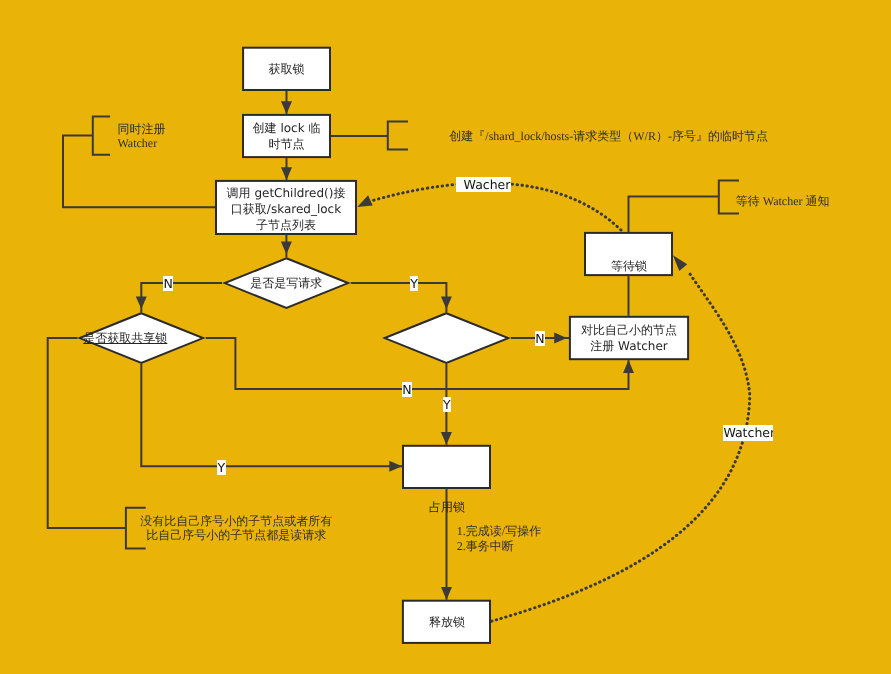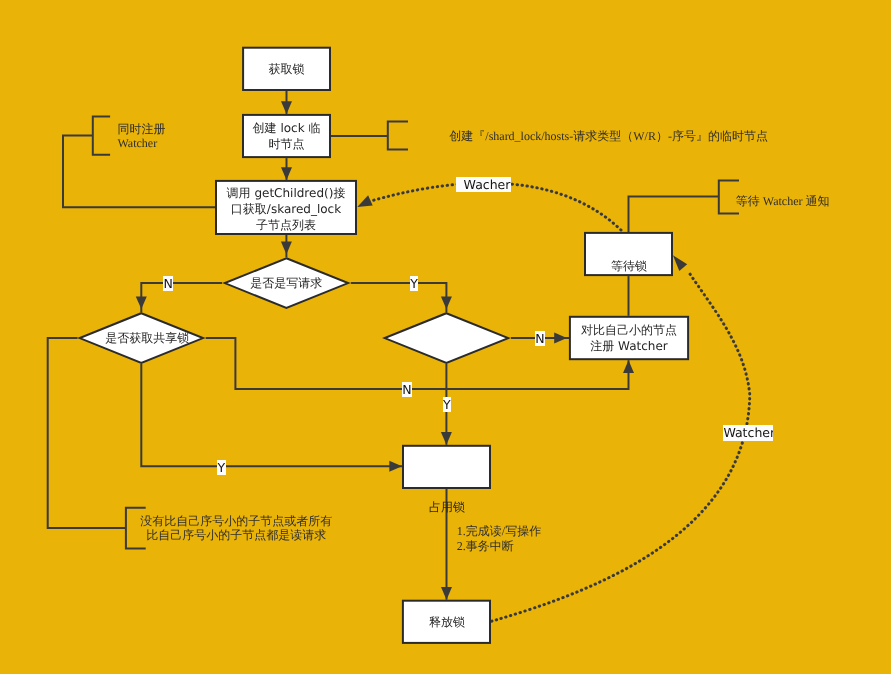--- a/index.html
+++ b/index.html
@@ -97,21 +97,21 @@
   </svg>
 
   <div class="node-label" style="left:242px;top:47px;width:89px;height:44px;display:flex;align-items:center;justify-content:center;">获取锁</div>
   <div class="node-label ml" style="left:242px;top:114px;width:89px;height:44px;display:flex;align-items:center;justify-content:center;">
       <span class="ml-wrap">创建 lock 临<br>时节点</span>
     </div>
   <div class="node-label ml" style="left:215px;top:181px;width:142px;height:55px;display:flex;align-items:center;justify-content:center;">
       <span class="ml-wrap">调用 getChildred()接<br>口获取/skared_lock<br>子节点列表</span>
     </div>
   <div class="node-label" style="left:222px;top:257px;width:128.7px;height:51.9px;display:flex;align-items:center;justify-content:center;">是否是写请求</div>
-  <div class="node-label" style="left:83px;top:312px;width:128.7px;height:51.9px;display:flex;align-items:center;justify-content:center;">是否获取共享锁</div>
+  <div class="node-label" style="left:61px;top:312px;width:128.7px;height:51.9px;display:flex;align-items:center;justify-content:center;text-decoration:underline;">是否获取共享锁</div>
   <div class="node-label" style="left:585px;top:216px;width:88px;height:43px;display:flex;align-items:center;justify-content:center;margin-top:28px;">等待锁</div>
   <div class="node-label ml" style="left:570px;top:317px;width:118px;height:42px;display:flex;align-items:center;justify-content:center;">
       <span class="ml-wrap">对比自己小的节点<br>注册 Watcher</span>
     </div>
   <div class="node-label" style="left:403px;top:445px;width:88px;height:43px;display:flex;align-items:center;justify-content:center;margin-top:40px;">占用锁</div>
   <div class="node-label" style="left:403px;top:600px;width:88px;height:43px;display:flex;align-items:center;justify-content:center;">释放锁</div>
 
   <div class="note ml" style="left:117.5px;top:122px;line-height:14px;">
       <span class="ml-wrap">同时注册<br>Watcher</span>
     </div>

